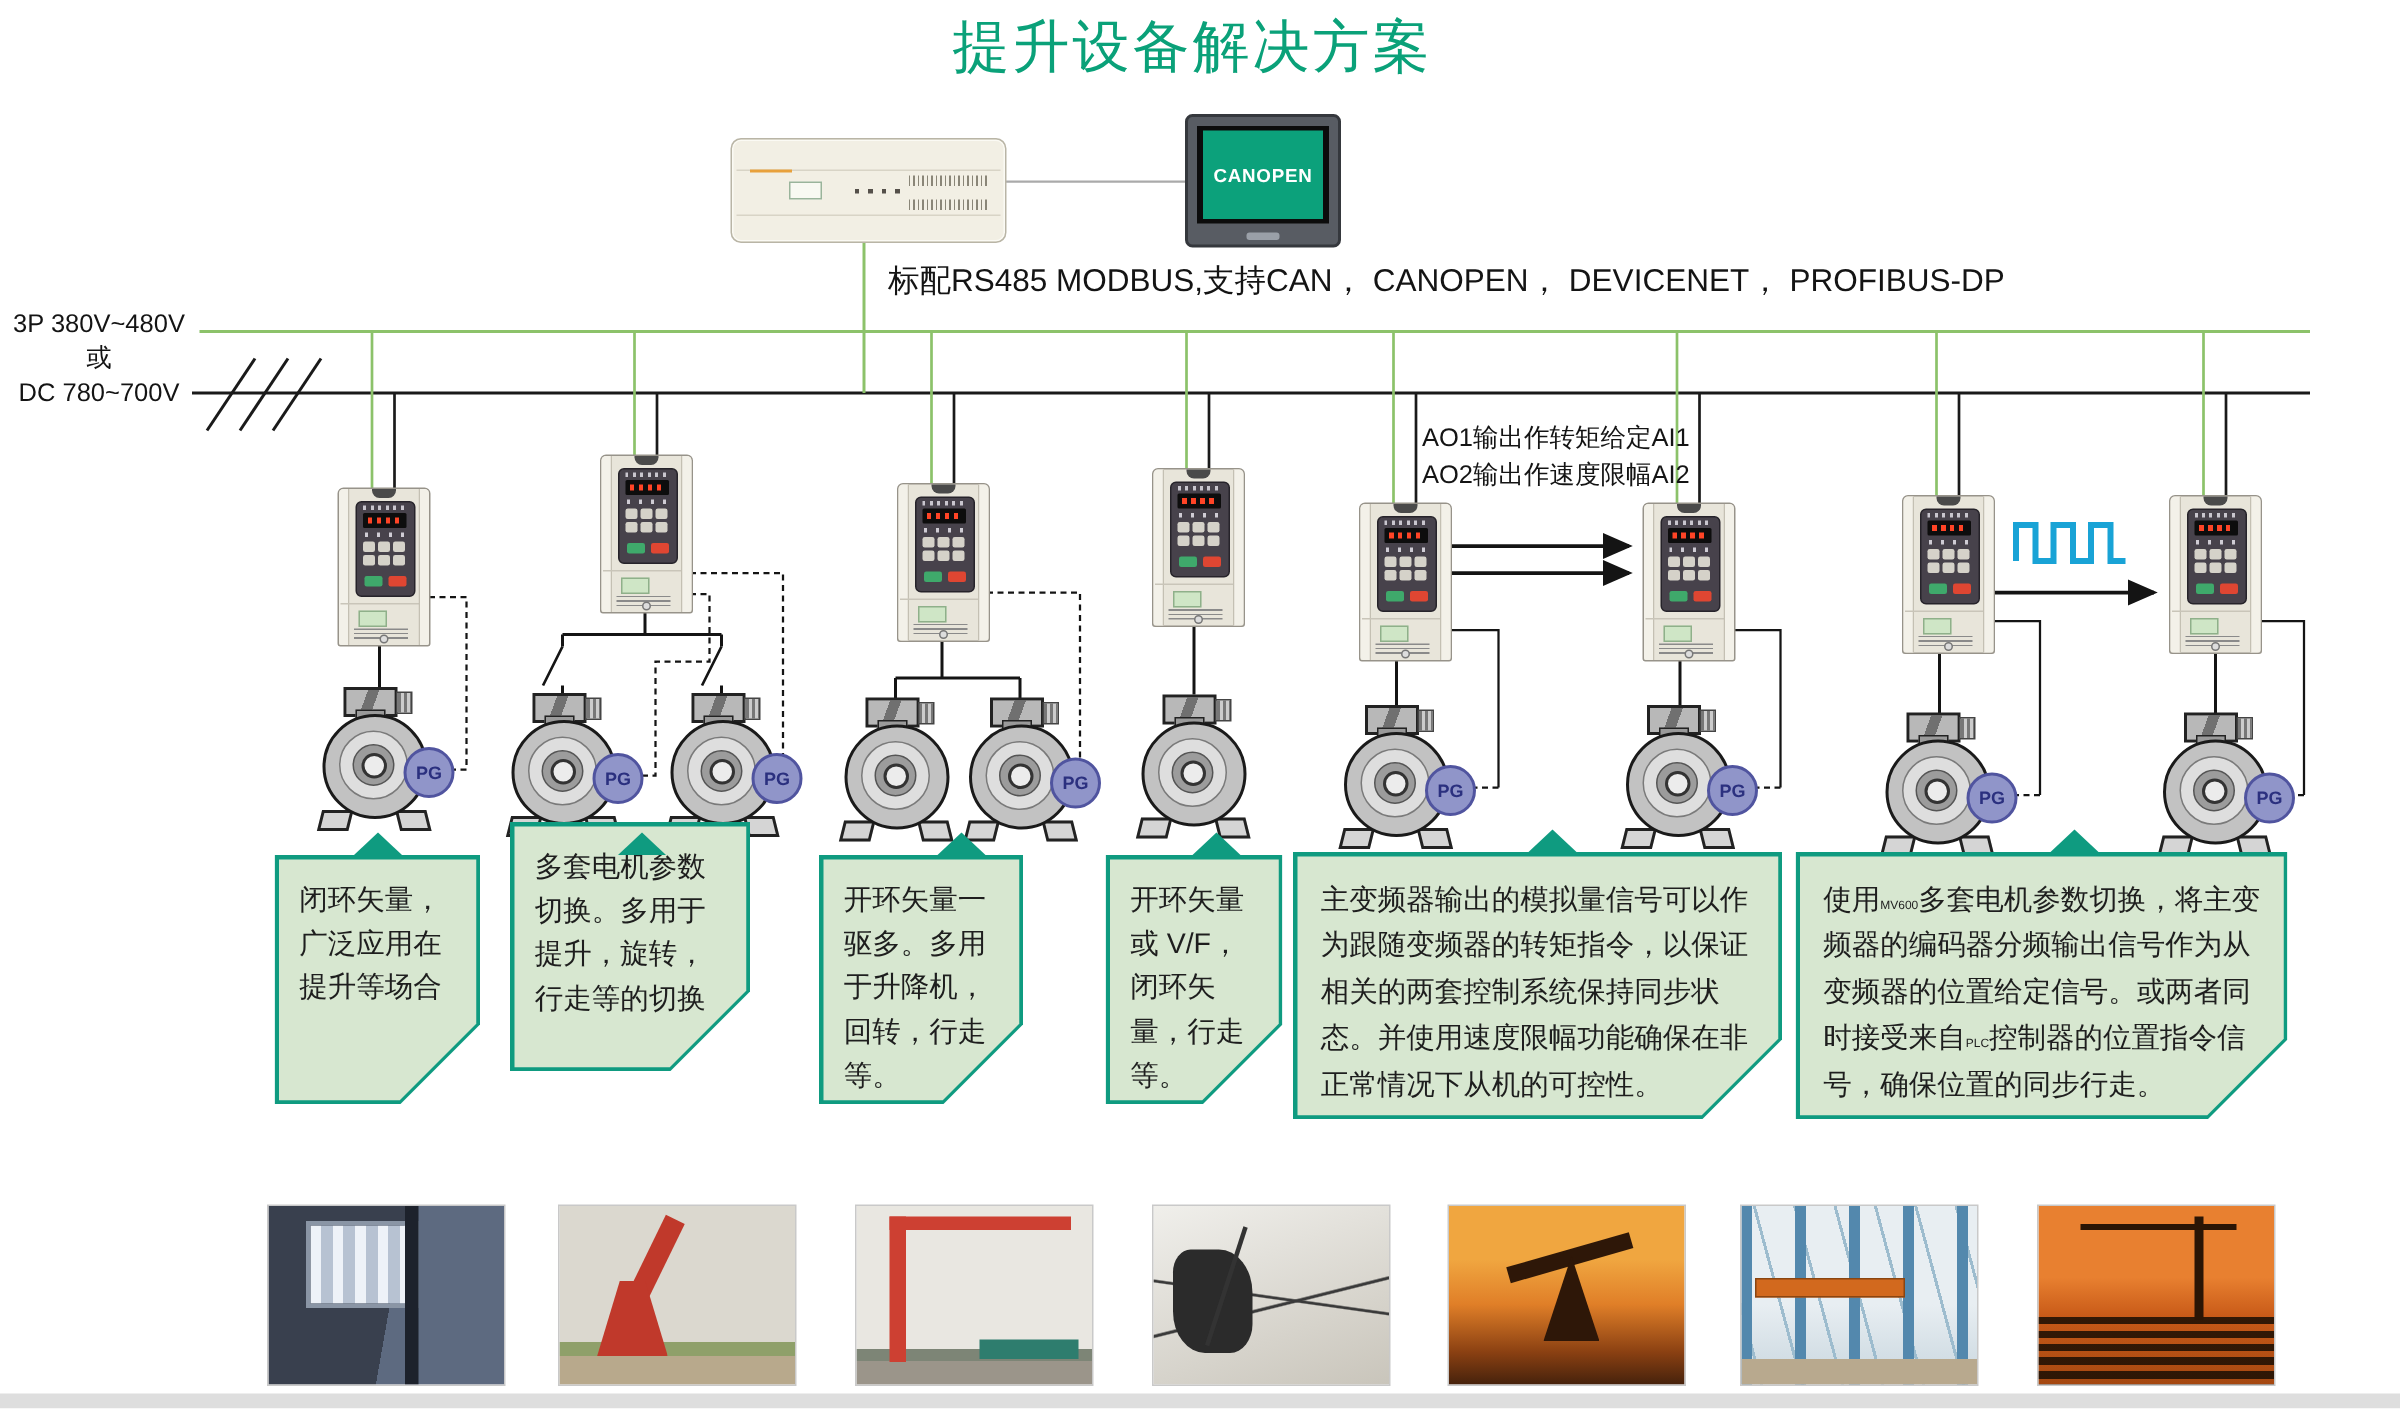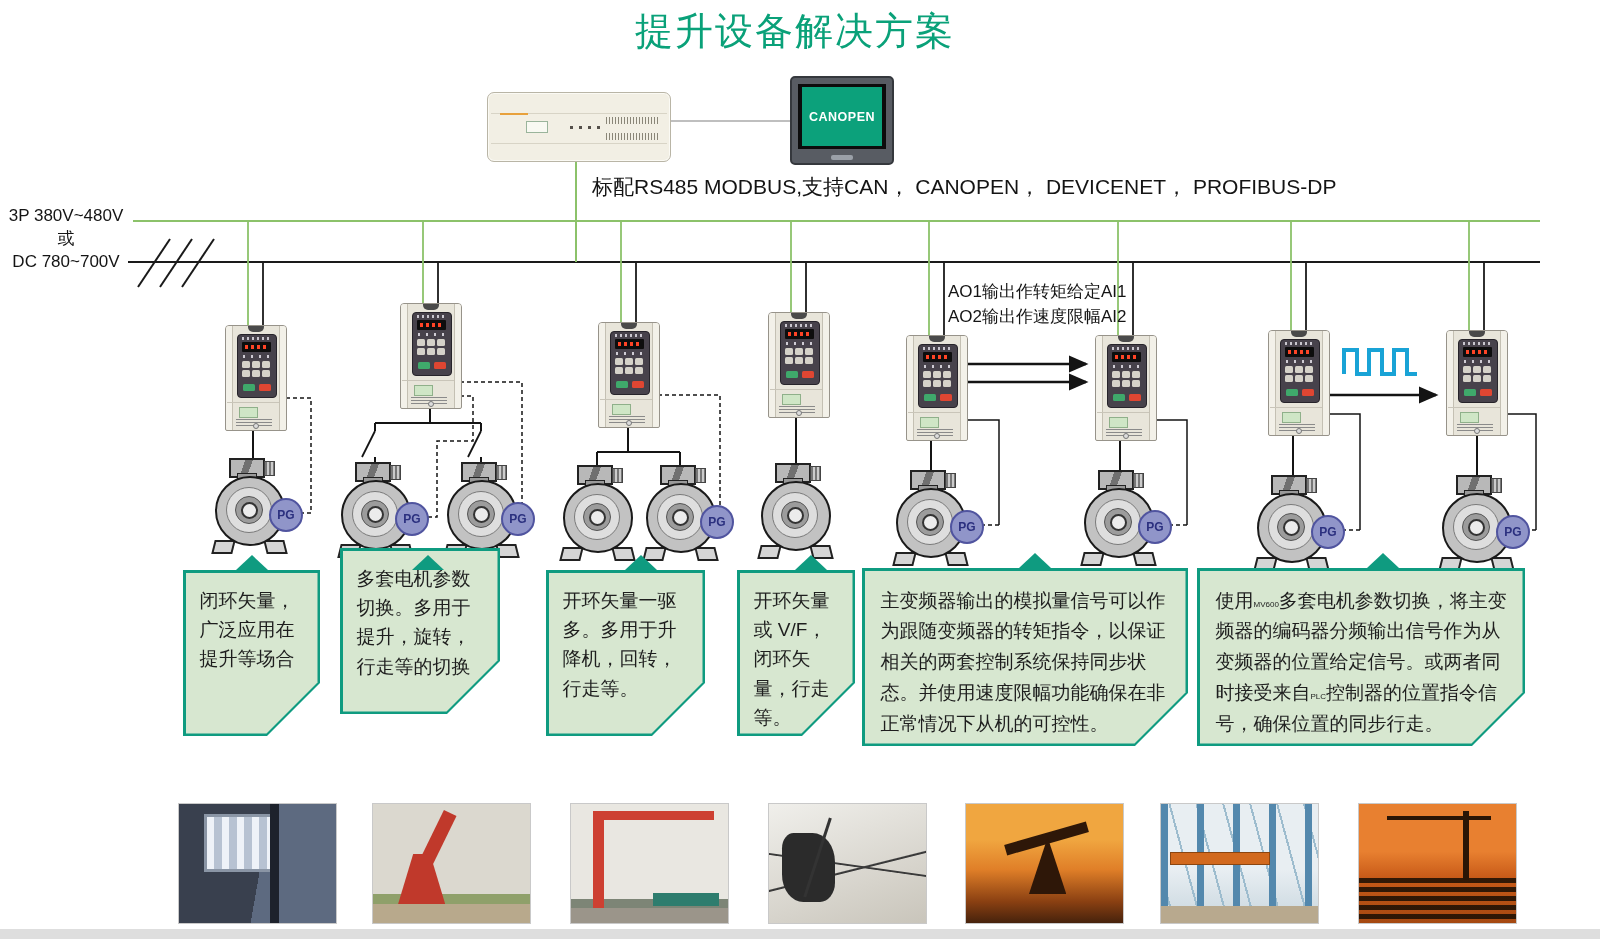--- a/index.html
+++ b/index.html
@@ -535,21 +535,21 @@
 </div>
 <div class="abs co-tri" style="left:236px;top:555px"></div>
 
 <div class="callout" style="left:340px;top:548px;width:160px;height:166px">
   <div class="co-inner">
       <p>多套电机参数切换。多用于提升，旋转，行走等的切换</p>
     </div>
 </div>
 <div class="abs co-tri" style="left:412px;top:555px"></div>
 
-<div class="callout" style="left:546px;top:570px;width:159px;height:166px">
+<div class="callout" style="left:546px;top:570px;width:136px;height:166px">
   <div class="co-inner">
       <p>开环矢量一驱多。多用于升降机，回转，行走等。</p>
     </div>
 </div>
 <div class="abs co-tri" style="left:625px;top:555px"></div>
 
 <div class="callout" style="left:737px;top:570px;width:118px;height:166px">
   <div class="co-inner">
       <p>开环矢量或 V/F，闭环矢量，行走等。</p>
     </div>

